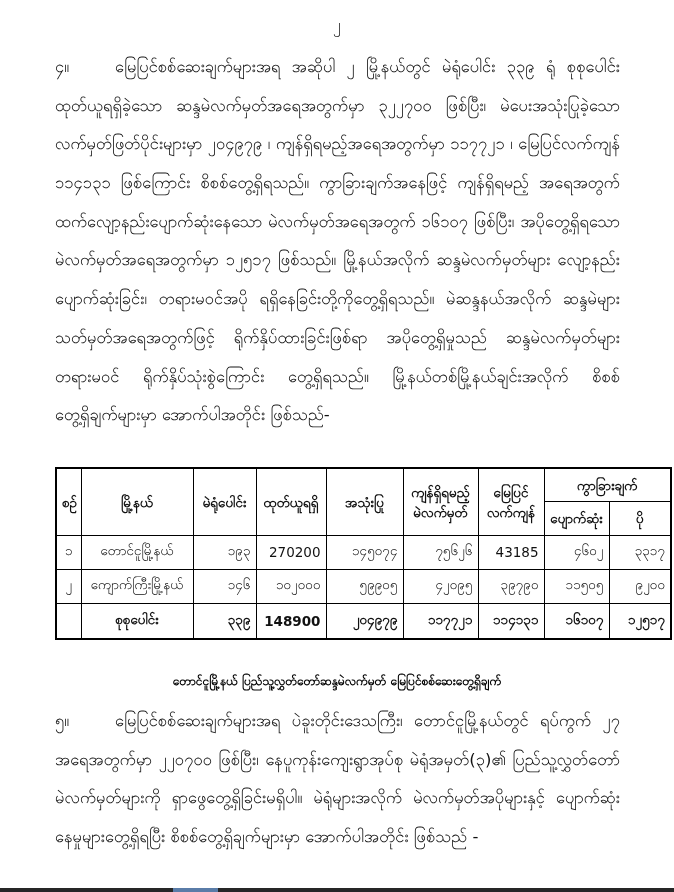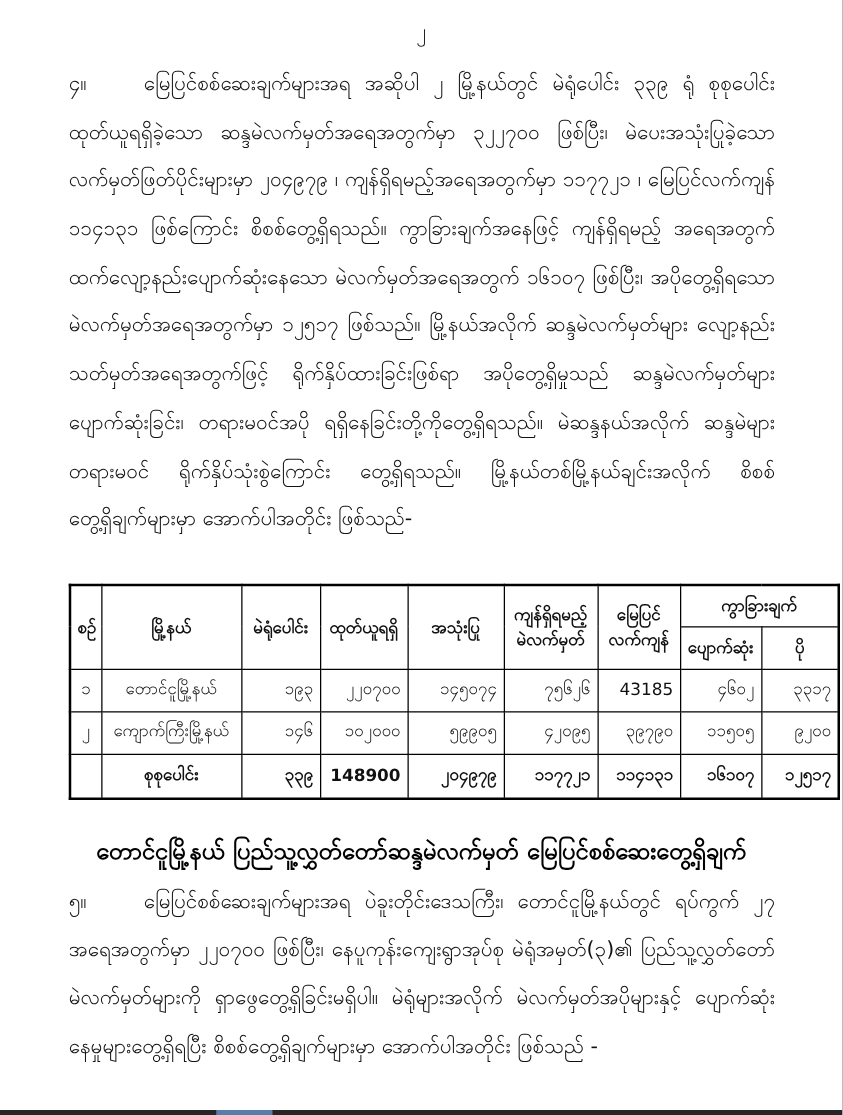--- a/index.html
+++ b/index.html
@@ -43,21 +43,21 @@
   td.ctr{text-align:center;}
   td.twn{text-align:center;font-family:Liberation Serif, serif;}
   tr.hrow1{height:33px;}
   tr.hrow2{height:34px;}
   tr.drow{height:34px;}
   tr.trow{height:36px;font-weight:bold;}
   tr.trow td.lbl{text-align:center;font-weight:bold;}
 
   .section-heading{
     position:absolute;left:0;right:0;top:662px;
-    text-align:center;font-weight:bold;font-size:19px;
+    text-align:center;font-weight:bold;font-size:12px;
     line-height:38px;color:#000;
   }
 
   .bottom-edge{
     position:absolute;left:0;right:0;bottom:0;height:4px;
     background:#262626;
   }
   .bottom-edge .accent{
     position:absolute;left:173px;width:45px;top:0;bottom:0;
   }
@@ -72,22 +72,22 @@
   <div class="body-block para" style="top:48px;">
     <div class="firstline">
       <span class="pnum">၄။</span>
       <span class="ftext">မြေပြင်စစ်ဆေးချက်များအရ အဆိုပါ ၂ မြို့နယ်တွင် မဲရုံပေါင်း ၃၃၉ ရုံ စုစုပေါင်း</span>
     </div>
     <div class="jline">ထုတ်ယူရရှိခဲ့သော ဆန္ဒမဲလက်မှတ်အရေအတွက်မှာ ၃၂၂၇၀၀ ဖြစ်ပြီး၊ မဲပေးအသုံးပြုခဲ့သော</div>
     <div class="jline">လက်မှတ်ဖြတ်ပိုင်းများမှာ ၂၀၄၉၇၉ ၊ ကျန်ရှိရမည့်အရေအတွက်မှာ ၁၁၇၇၂၁ ၊ မြေပြင်လက်ကျန်</div>
     <div class="jline">၁၁၄၁၃၁ ဖြစ်ကြောင်း စိစစ်တွေ့ရှိရသည်။ ကွာခြားချက်အနေဖြင့် ကျန်ရှိရမည့် အရေအတွက်</div>
     <div class="jline">ထက်လျော့နည်းပျောက်ဆုံးနေသော မဲလက်မှတ်အရေအတွက် ၁၆၁၀၇ ဖြစ်ပြီး၊ အပိုတွေ့ရှိရသော</div>
     <div class="jline">မဲလက်မှတ်အရေအတွက်မှာ ၁၂၅၁၇ ဖြစ်သည်။ မြို့နယ်အလိုက် ဆန္ဒမဲလက်မှတ်များ လျော့နည်း</div>
+    <div class="jline">ပျောက်ဆုံးခြင်း၊ တရားမဝင်အပို ရရှိနေခြင်းတို့ကိုတွေ့ရှိရသည်။ မဲဆန္ဒနယ်အလိုက် ဆန္ဒမဲများ</div>
     <div class="jline">သတ်မှတ်အရေအတွက်ဖြင့် ရိုက်နှိပ်ထားခြင်းဖြစ်ရာ အပိုတွေ့ရှိမှုသည် ဆန္ဒမဲလက်မှတ်များ</div>
-    <div class="jline">ပျောက်ဆုံးခြင်း၊ တရားမဝင်အပို ရရှိနေခြင်းတို့ကိုတွေ့ရှိရသည်။ မဲဆန္ဒနယ်အလိုက် ဆန္ဒမဲများ</div>
     <div class="jline">တရားမဝင် ရိုက်နှိပ်သုံးစွဲကြောင်း တွေ့ရှိရသည်။ မြို့နယ်တစ်မြို့နယ်ချင်းအလိုက် စိစစ်</div>
     <div class="pline lastline">တွေ့ရှိချက်များမှာ အောက်ပါအတိုင်း ဖြစ်သည်-</div>
   </div>
 
   <table class="datatable">
     <colgroup>
       <col style="width:25px">
         <col style="width:112px">
         <col style="width:63px">
       <col style="width:70px">
@@ -115,21 +115,21 @@
       <th class="hcell" colspan="2">ကွာခြားချက်</th>
     </tr>
     <tr class="hrow2">
       <th class="hcell">ပျောက်ဆုံး</th>
       <th class="hcell">ပို</th>
     </tr>
     <tr class="drow">
       <td class="ctr">၁</td>
       <td class="twn">တောင်ငူမြို့နယ်</td>
       <td class="num">၁၉၃</td>
-      <td class="num">၂၂၀၇၀၀</td>
+      <td class="num">270200</td>
       <td class="num">၁၄၅၀၇၄</td>
       <td class="num">၇၅၆၂၆</td>
       <td class="num">43185</td>
       <td class="num">၄၆၀၂</td>
       <td class="num">၃၃၁၇</td>
     </tr>
     <tr class="drow">
       <td class="ctr">၂</td>
       <td class="twn">ကျောက်ကြီးမြို့နယ်</td>
       <td class="num">၁၄၆</td>

